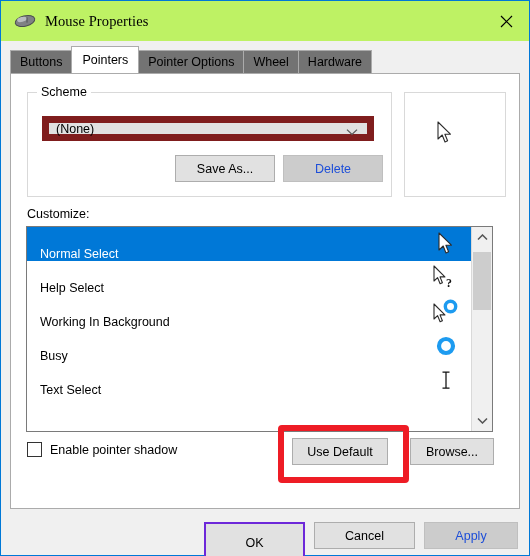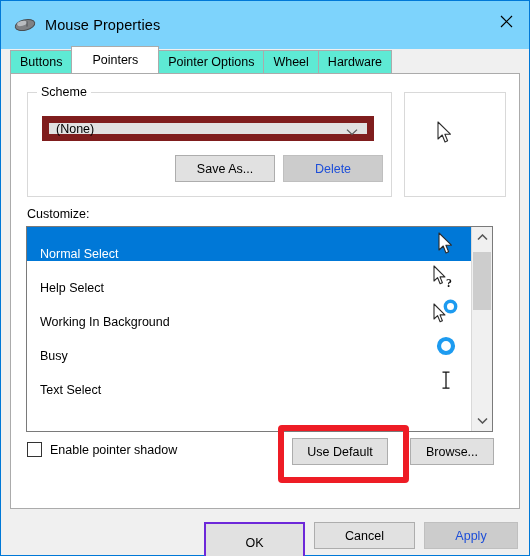--- a/index.html
+++ b/index.html
@@ -13,23 +13,23 @@
   #window {
     position: relative;
     width: 530px; height: 556px;
     background: #f0f0f0;
     border: 1px solid #0078d7;
   }
 
   
   #titlebar {
     position: absolute; left: 0; top: 0;
-    width: 528px; height: 48px;
-    background: #7dd3fc;
-    display: flex; align-items: center;
+    width: 528px; height: 40px;
+    background: #bef264;
+    display: flex; align-items: center; font-family: Liberation Serif, serif;
   }
   #mouse-icon { margin-left: 13px; width: 22px; height: 18px; position: relative; }
   #title-text {
     margin-left: 9px;
     font-size: 14.5px;
     color: #000;
     letter-spacing: 0.1px;
   }
   #close-btn {
     position: absolute; right: 0; top: 0;
@@ -41,36 +41,36 @@
 
   
   #tabstrip {
     position: absolute; left: 9px; top: 46px;
     height: 26px;
     display: flex; align-items: flex-end;
   }
   .tab {
     height: 23px;
     padding: 0 9px;
-    background: #5eead4;
+    background: #737373;
     border: 1px solid #ababab;
     border-bottom: none;
     display: flex; align-items: center;
     font-size: 12.5px;
     color: #000;
     margin-right: -1px;
     cursor: default;
   }
   .tab.active {
     height: 27px;
     background: #ffffff;
     border-color: #ababab;
     position: relative;
     z-index: 3;
-    padding: 0 20px;
+    padding: 0 10px;
   }
 
   
   #tabpage {
     position: absolute; left: 9px; top: 72px;
     width: 510px; height: 436px;
     background: #ffffff;
     border: 1px solid #ababab;
     z-index: 2;
   }

